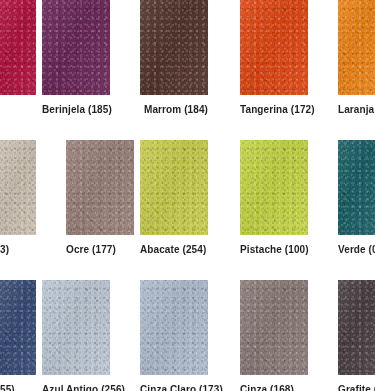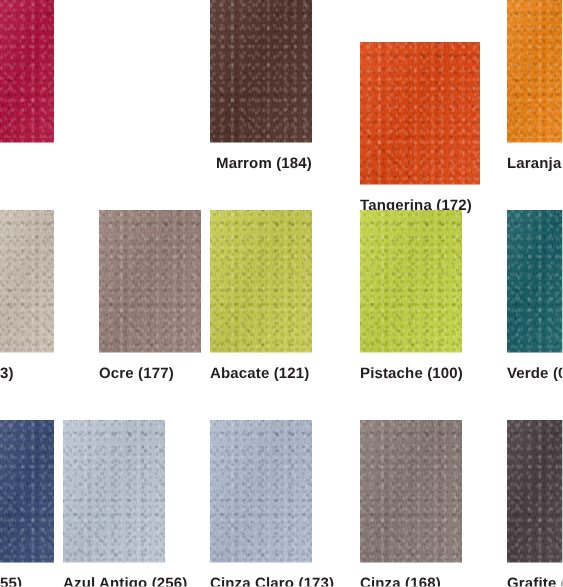--- a/index.html
+++ b/index.html
@@ -55,45 +55,49 @@
 </style>
 </head>
 <body>
 
 <div id="grid">
     <div class="row row-0" style="top: 0px;">
       <div class="cell" style="left: 0px; width: 36px;">
         <div class="swatch" style="background-color: rgb(180, 16, 60);"></div>
         <div class="label"></div>
       </div>
+      <div class="cell" style="left: 42px; width: 68px;">
+        <div class="swatch" style="background-color: rgb(107, 38, 89);"></div>
+        <div class="label">Berinjela (185)</div>
+      </div>
       <div class="cell" style="left: 140px; width: 68px; text-align: right;">
         <div class="swatch" style="background-color: rgb(83, 51, 42);"></div>
         <div class="label">Marrom (184)</div>
       </div>
-      <div class="cell" style="left: 240px; width: 80px; margin-top: 28px;">
+      <div class="cell" style="left: 240px; width: 68px;">
         <div class="swatch" style="background-color: rgb(226, 69, 16);"></div>
         <div class="label">Tangerina (172)</div>
       </div>
       <div class="cell" style="left: 338px; width: 37px;">
         <div class="swatch" style="background-color: rgb(240, 132, 19);"></div>
         <div class="label" style="overflow: hidden;">Laranja (2</div>
       </div>
     </div>
     <div class="row row-1" style="top: 140px;">
       <div class="cell" style="left: 0px; width: 36px;">
         <div class="swatch" style="background-color: rgb(205, 194, 178);"></div>
         <div class="label">3)</div>
       </div>
       <div class="cell" style="left: 42px; width: 68px; padding-left: 24px;">
         <div class="swatch" style="background-color: rgb(154, 129, 121);"></div>
         <div class="label">Ocre (177)</div>
       </div>
       <div class="cell" style="left: 140px; width: 68px;">
         <div class="swatch" style="background-color: rgb(200, 206, 75);"></div>
-        <div class="label">Abacate (121)</div>
+        <div class="label">Abacate (254)</div>
       </div>
       <div class="cell" style="left: 240px; width: 68px;">
         <div class="swatch" style="background-color: rgb(197, 214, 66);"></div>
         <div class="label">Pistache (100)</div>
       </div>
       <div class="cell" style="left: 338px; width: 37px;">
         <div class="swatch" style="background-color: rgb(23, 96, 102);"></div>
         <div class="label" style="overflow: hidden;">Verde (04</div>
       </div>
     </div>

